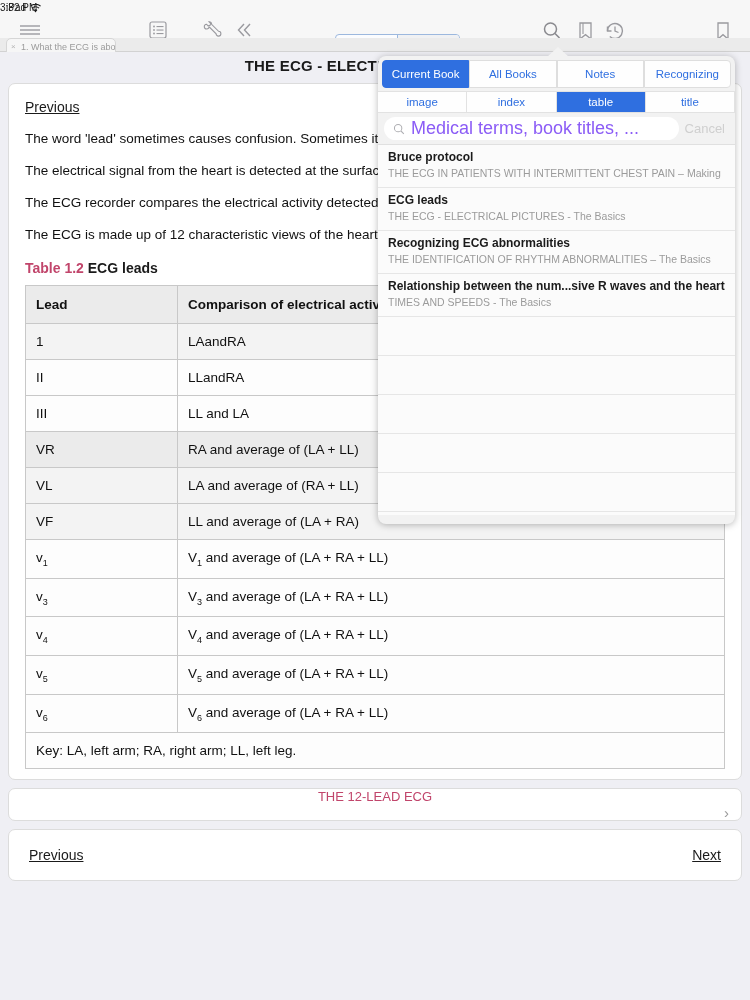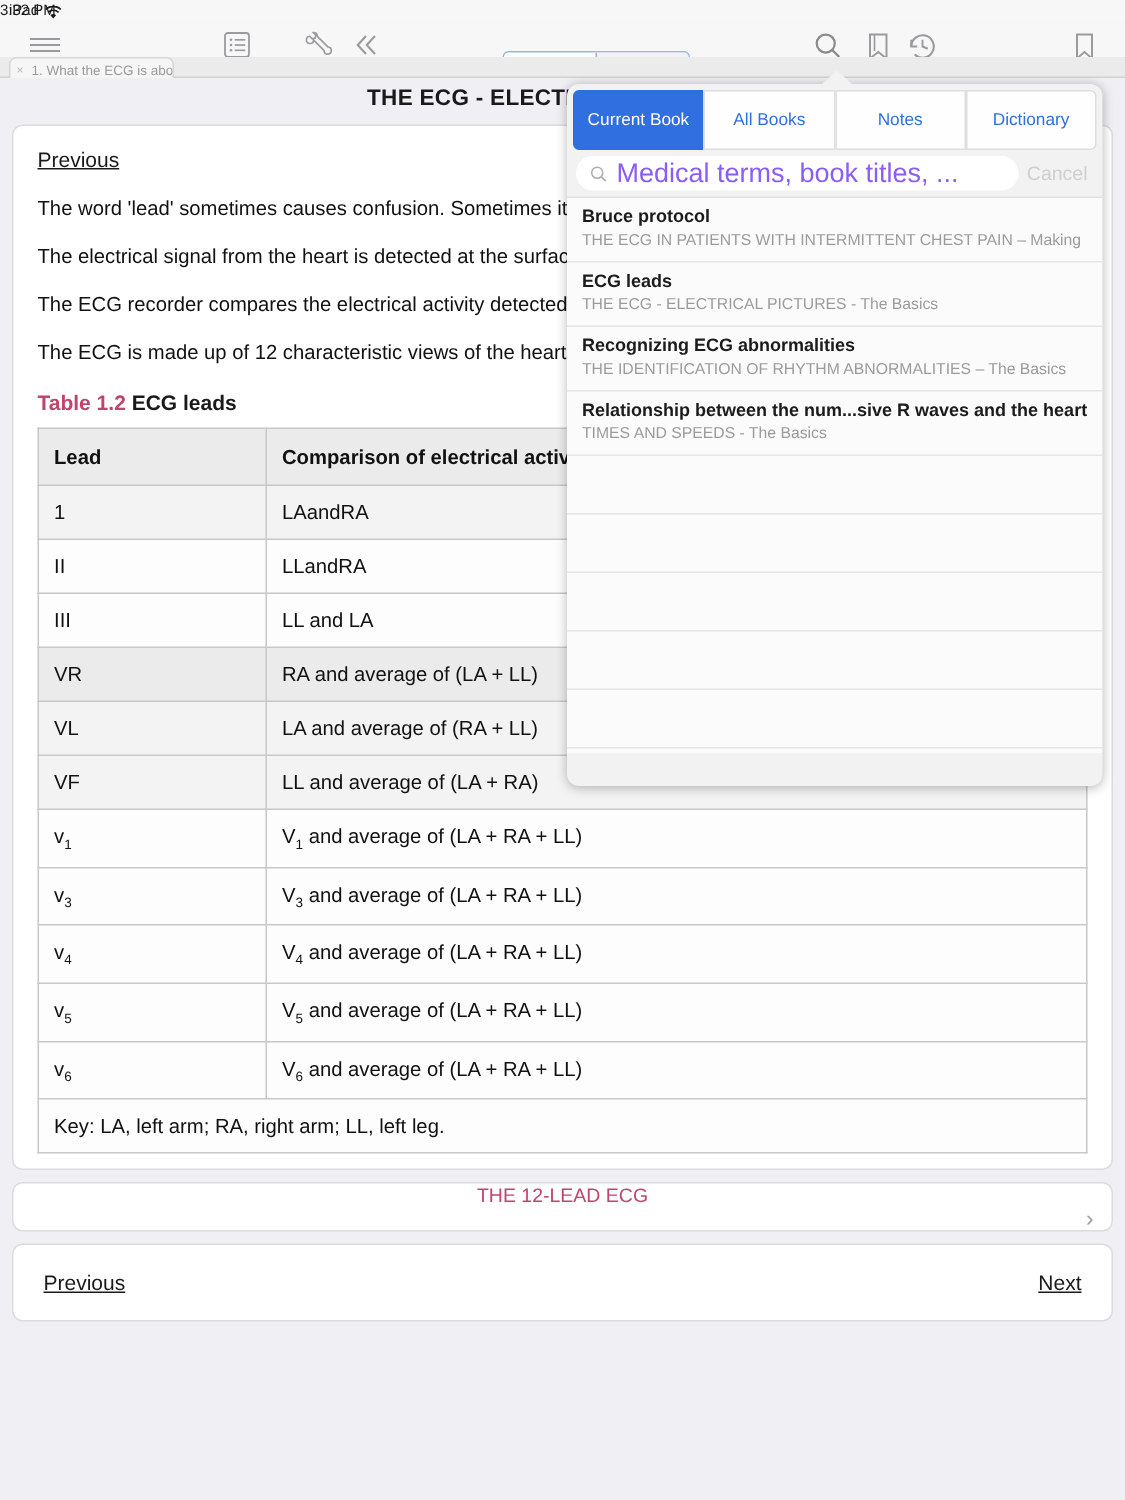--- a/index.html
+++ b/index.html
@@ -123,21 +123,21 @@
     position: absolute; left: 378px; top: 56px; width: 357px; height: 468px;
     background: #f2f2f2; border-radius: 8px;
     box-shadow: 0 1px 7px rgba(0,0,0,.28);
     overflow: hidden; z-index: 40;
   }
   .pop-arrow {
     position: absolute; left: 547px; top: 47px; width: 0; height: 0; z-index: 41;
     border-left: 11px solid transparent; border-right: 11px solid transparent;
     border-bottom: 10px solid #f2f2f2;
   }
-  .scope-row { display: flex; height: 40px; margin: 4px 4px 0 4px; }
+  .scope-row { display: flex; height: 28px; margin: 4px 4px 0 4px; }
   .scope-row > div {
     flex: 1; display: flex; align-items: center; justify-content: center;
     font-size: 11.5px; background: #fefefe; color: #2f6fe0;
     border: 1px solid #dedede; cursor: pointer;
   }
   .scope-row > div.sel { background: #2f6fe0; color: #fff; border-color: #2f6fe0; }
   .scope-row > div:first-child { border-radius: 4px 0 0 4px; }
   .scope-row > div:last-child { border-radius: 0 4px 4px 0; }
   .type-row { display: flex; height: 22px; margin-top: 3px; }
   .type-row > div {
@@ -356,23 +356,29 @@
     </div>
   </div>
 
   <div class="pop-arrow"></div>
   <div class="popover">
 
     <div class="scope-row">
       <div class="sel">Current Book</div>
       <div>All Books</div>
       <div>Notes</div>
-      <div>Dictionary</div>
-    </div>
-
+      <div>Recognizing</div>
+    </div>
+
+    <div class="type-row">
+      <div>image</div>
+      <div>index</div>
+      <div class="sel">table</div>
+      <div>title</div>
+    </div>
 
     <div class="search-row">
       <div class="search-box">
         <span>
           <svg width="12" height="12" viewBox="0 0 14 14">
               <circle cx="6" cy="6" r="4.3" fill="none" stroke="#aeaeb2" stroke-width="1.2"></circle>
               <line x1="9.2" y1="9.2" x2="12.6" y2="12.6" stroke="#aeaeb2" stroke-width="1.3"></line>
             </svg>
         </span>
         <span>Medical terms, book titles, ...</span>

